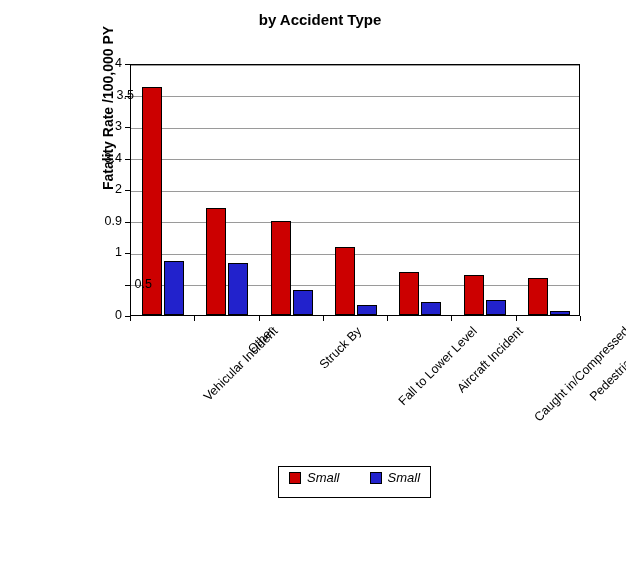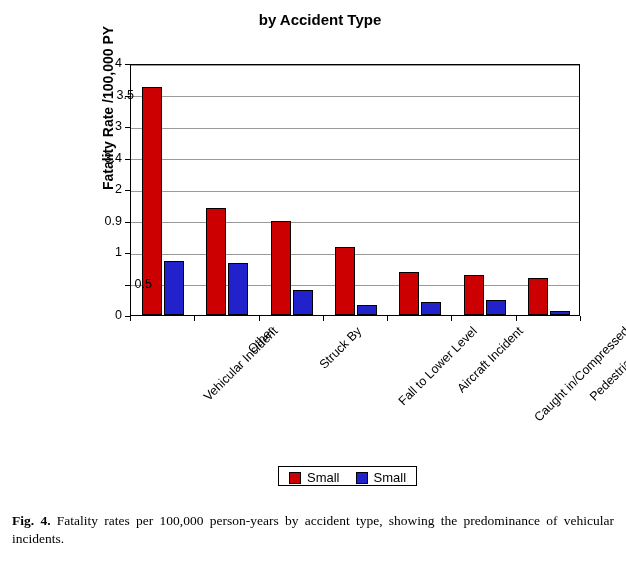--- a/index.html
+++ b/index.html
@@ -110,26 +110,27 @@
     text-align: right;
   }
 
   
   #legend {
     position: absolute;
     left: 278px;
     top: 466px;
     border: 1px solid #000000;
     background: #ffffff;
-    padding: 3px 10px 0 10px;
+    padding: 3px 10px 12px 10px;
     display: flex;
     align-items: center;
-    gap: 16px;
+    gap: 30px;
     font-family: "Liberation Sans", sans-serif;
     font-size: 13px;
+    font-style: italic;
   }
   .legend-entry {
     display: flex;
     align-items: center;
     gap: 6px;
   }
   .legend-swatch {
     width: 12px;
     height: 12px;
     border: 1px solid #000;
@@ -248,17 +249,14 @@
       <span>Small</span>
     </div>
     <div class="legend-entry">
       <span class="legend-swatch larger"></span>
       <span>Small</span>
     </div>
   </div>
 
   <div class="rule"></div>
 
-  <div id="caption">
-    <span class="figlabel">Fig. 4.</span><span> Fatality rates per 100,000 person-years by accident type, showing the predominance of vehicular incidents.</span>
-  </div>
 
 </div>
 
 </body></html>

